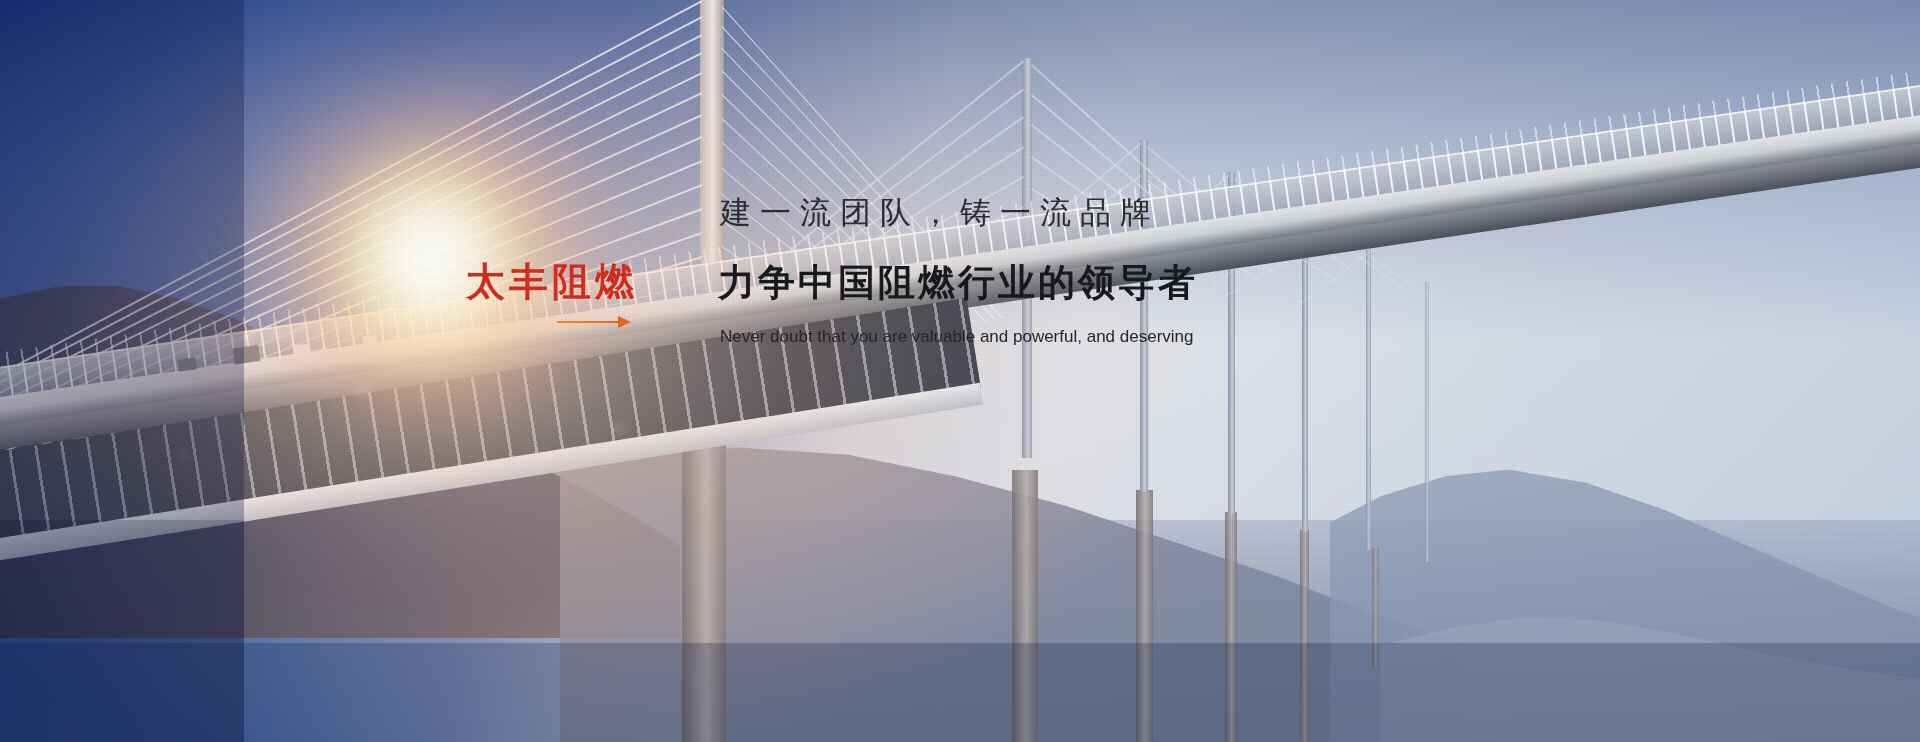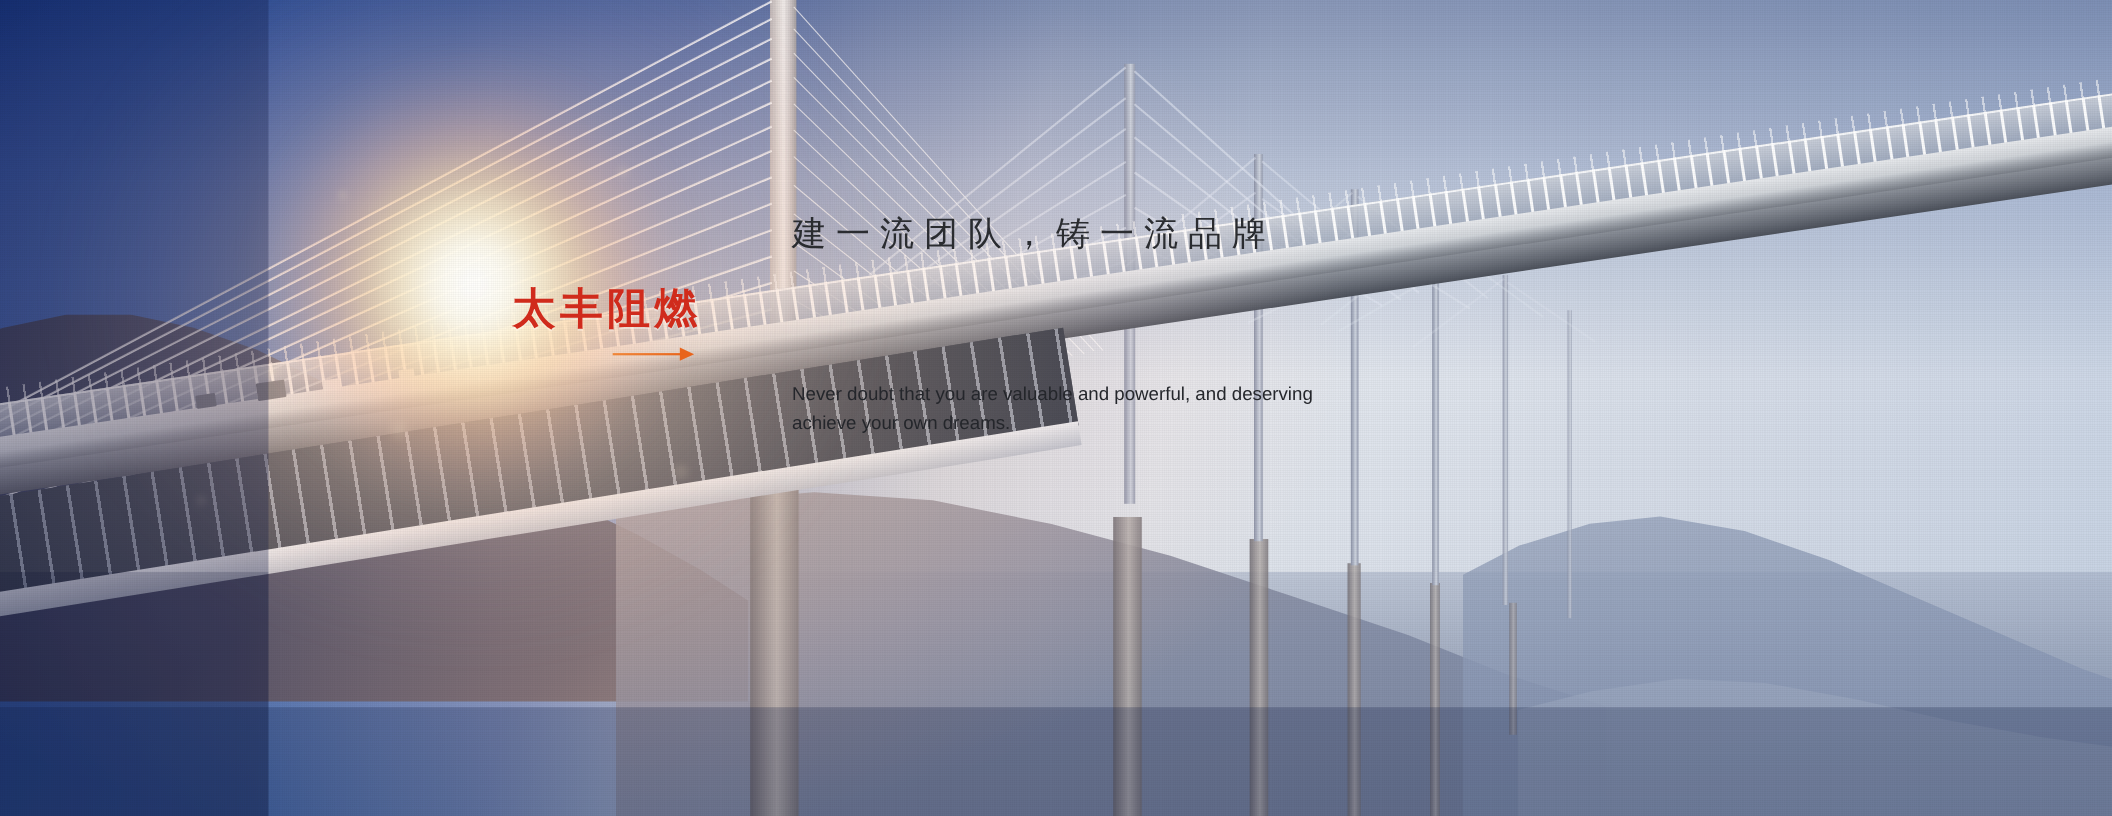--- a/index.html
+++ b/index.html
@@ -237,21 +237,21 @@
     font-size:31px;font-weight:400;letter-spacing:9px;
     color:#2a2c30;white-space:nowrap;
   }
   #headline-2{
     position:absolute;left:718px;top:258px;
     font-family:"DejaVu Sans","Liberation Sans",sans-serif;
     font-size:37px;font-weight:700;letter-spacing:3px;
     color:#17191d;white-space:nowrap;
   }
   #subcopy{
-    position:absolute;left:720px;top:346px;width:620px;
+    position:absolute;left:720px;top:324px;width:620px;
     font-family:"Liberation Sans","DejaVu Sans",sans-serif;
     font-size:17px;line-height:26px;color:#24262b;
   }
   #subcopy .ln{display:block;white-space:nowrap;}
   #subcopy .ln.indent{padding-left:7px;}
 </style>
 </head>
 <body>
 
 <div id="stage">
@@ -386,20 +386,20 @@
 
     <div id="headline-1">建一流团队，铸一流品牌</div>
 
     <div id="logo-block">
       <div id="logo-text">太丰阻燃</div>
       <div id="logo-arrow">
         <span class="shaft"></span>
         <span class="head"></span>
       </div>
     </div>
+    <div id="headline-2">力争中国阻燃行业的领导者</div>
 
     <div id="subcopy">
       <span class="ln">Never doubt that you are valuable and powerful, and deserving</span>
-      <span class="ln">achieve your own dreams.</span>
     </div>
 
   </div>
 </div>
 
 </body></html>

